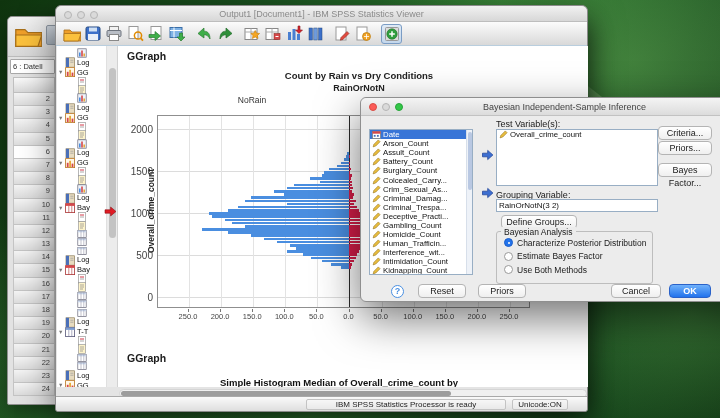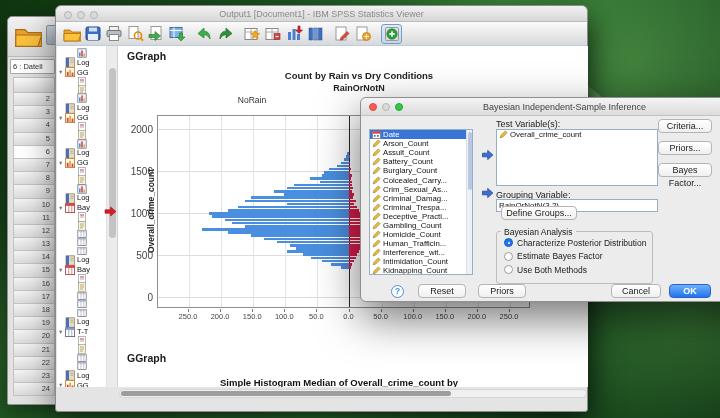--- a/index.html
+++ b/index.html
@@ -820,20 +820,24 @@
       </div>
 
       <svg class="red-arrow" style="left:47px;" viewBox="0 0 13 11">
         <path d="M1 3.8h5.6V1l5.4 4.5-5.4 4.5V7.2H1z" fill="#e01b24" stroke="#8d0f14" stroke-width="0.6"></path>
       </svg>
     </div>
 
     <div class="hscroll">
         <div class="hthumb"></div>
       </div>
+    <div class="v-status">
+      <div class="st-panel" style="left:250px;width:200px;">IBM SPSS Statistics Processor is ready</div>
+      <div class="st-panel" style="left:456px;width:56px;">Unicode:ON</div>
+    </div>
   </div>
 
   <div class="dialog">
     <div class="d-titlebar">
       <div class="lights" style="top:5px;">
         <div class="light" style="background:#fc5b57;border-color:#d94c44;"></div>
         <div class="light"></div>
         <div class="light" style="background:#33c748;border-color:#27a53a;"></div>
       </div>
       <span class="d-title">Bayesian Independent-Sample Inference</span>
@@ -991,42 +995,42 @@
             <svg viewBox="0 0 10 10">
               <path d="M1.2 8.8l1-3L7 1l2 2-4.8 4.8z" fill="#e8bd3e" stroke="#8f6d1a" stroke-width="0.6"></path>
             </svg>
           </span>
           <span>Overall_crime_count</span>
         </div>
       </div>
 
     <div class="d-lab" style="left:135px;top:92px;">Grouping Variable:</div>
     <div class="groupfield">RainOrNotN(3 2)</div>
-    <div class="btn" style="left:140px;top:108px;width:76px;">Define Groups...</div>
+    <div class="btn" style="left:140px;top:117px;width:76px;">Define Groups...</div>
 
     <div class="fieldset">
       <div class="legend">Bayesian Analysis</div>
       <div id="radios" style="padding-top:4px;">
           <div class="radio-row">
             <span class="radio on"></span>
             <span class="radio-lab">Characterize Posterior Distribution</span>
           </div>
           <div class="radio-row">
             <span class="radio"></span>
             <span class="radio-lab">Estimate Bayes Factor</span>
           </div>
           <div class="radio-row">
             <span class="radio"></span>
             <span class="radio-lab">Use Both Methods</span>
           </div>
         </div>
     </div>
 
     <div id="dlg-right">
-        <div class="btn" style="left: 297px; top: 21px; width: 54px; text-align: center;">Criteria...</div>
+        <div class="btn" style="left: 297px; top: 28px; width: 54px; text-align: center;">Criteria...</div>
         <div class="btn" style="left: 297px; top: 43px; width: 54px;">Priors...</div>
         <div class="btn" style="left: 297px; top: 65px; width: 54px;">Bayes Factor...</div>
       </div>
 
     <div class="helpbtn">?</div>
     <div class="btn" style="left:57px;top:186px;width:48px;">Reset</div>
     <div class="btn" style="left:117px;top:186px;width:48px;">Priors</div>
     <div class="btn" style="left:250px;top:186px;width:50px;">Cancel</div>
     <div class="btn primary" style="left:308px;top:186px;width:42px;">OK</div>
   </div>

